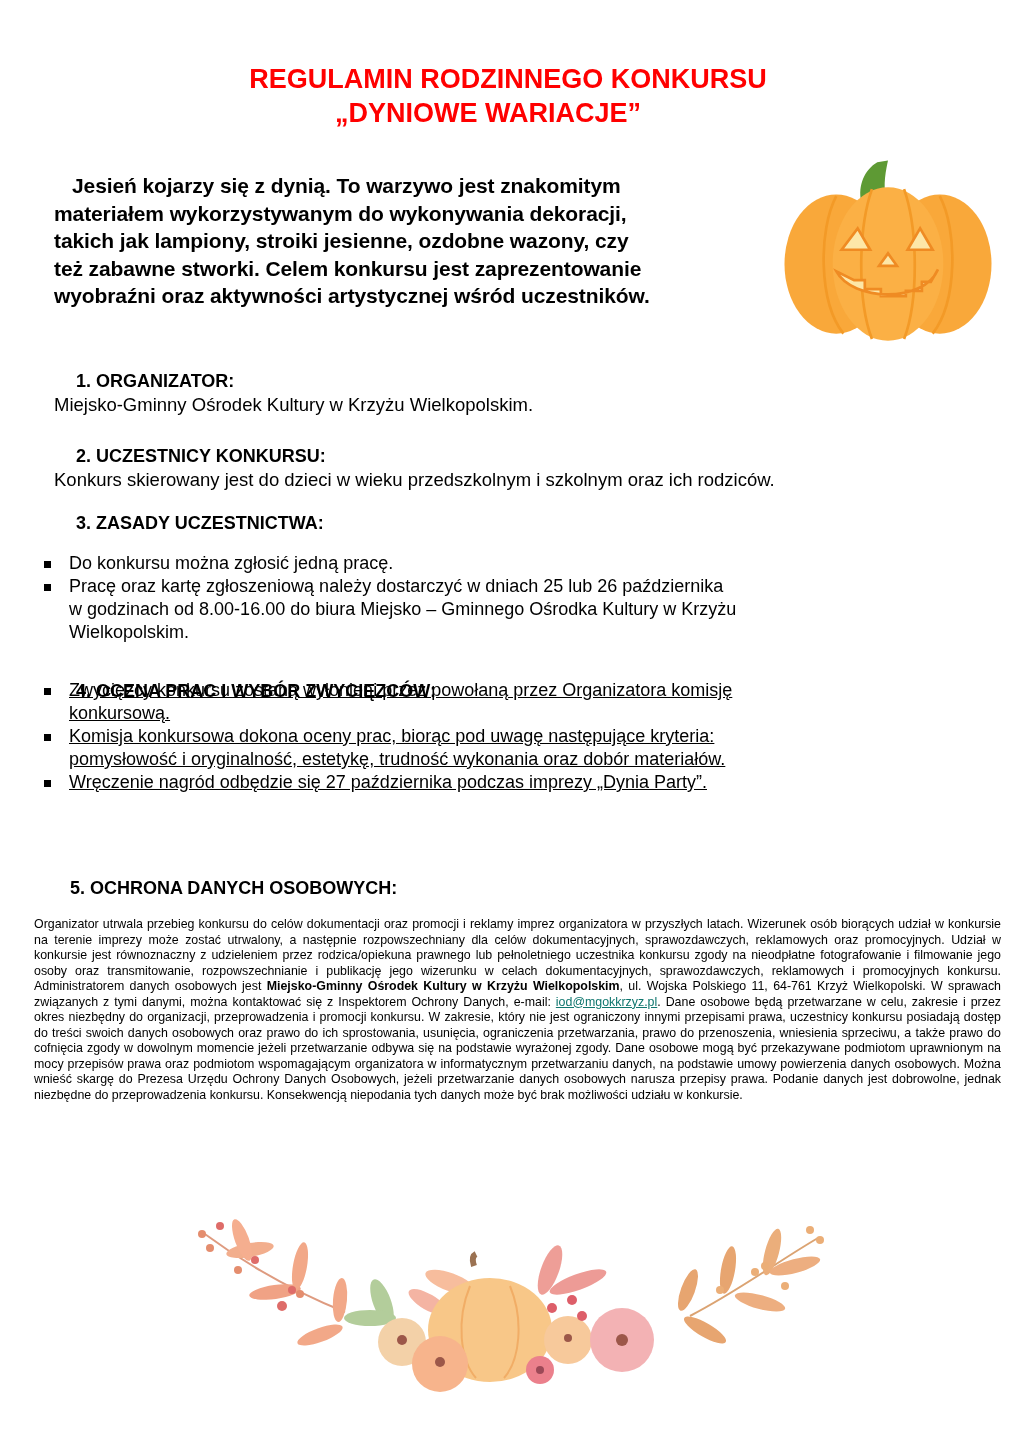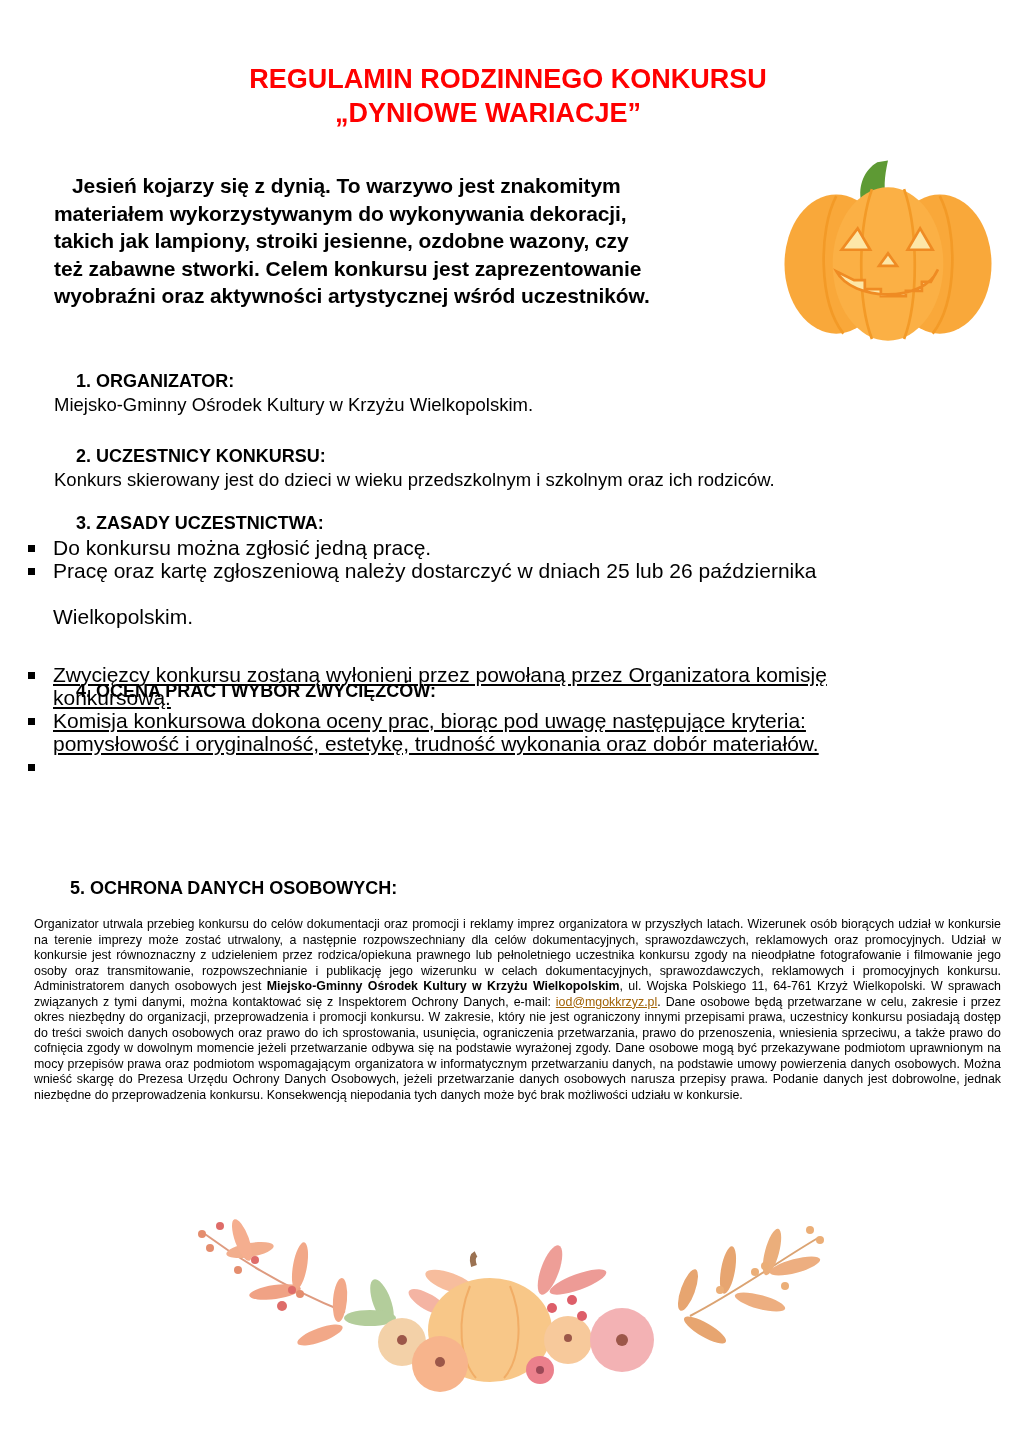--- a/index.html
+++ b/index.html
@@ -6,26 +6,26 @@
   body { width: 1024px; height: 1448px; position: relative; overflow: hidden; font-family: "Liberation Sans", sans-serif; color: #000; }
   .title { position: absolute; left: 0; width: 1024px; text-align: center; color: #ff0000; font-weight: bold; font-size: 27px; line-height: 34px; }
   .title.l1 { top: 62px; left: -4px; }
   .title.l2 { top: 96px; left: -24px; }
   .intro { position: absolute; left: 54px; top: 172px; width: 720px; font-weight: bold; font-size: 21px; line-height: 27.5px; letter-spacing: -0.1px; }
   .intro p { margin: 0; white-space: nowrap; }
   .intro p.first { text-indent: 18px; }
   .pumpkin { position: absolute; left: 772px; top: 148px; width: 232px; height: 200px; }
   .h { position: absolute; font-weight: bold; font-size: 18px; line-height: 22px; white-space: nowrap; }
   .body-text { position: absolute; font-size: 18.5px; line-height: 23px; white-space: nowrap; }
-  .bullets { position: absolute; left: 24px; margin: 0; padding: 0; list-style: none; font-size: 21px; line-height: 23px; }
+  .bullets { position: absolute; left: 24px; margin: 16px; padding: 0; list-style: none; font-size: 18px; line-height: 23px; }
   .bullets li { position: relative; padding-left: 29px; white-space: nowrap; }
   .bullets li .sq { position: absolute; left: 4px; top: 9px; width: 7px; height: 7px; background: #000; }
   .h5 { position: absolute; left: 70px; top: 877px; font-weight: bold; font-size: 18px; line-height: 22px; }
   .rodo { position: absolute; left: 34px; top: 917px; width: 967px; font-size: 12.4px; line-height: 15.5px; text-align: justify; }
-  .rodo a { color: #a16207; text-decoration: underline; }
+  .rodo a { color: #0f766e; text-decoration: underline; }
   .deco { position: absolute; left: 180px; top: 1190px; width: 660px; height: 258px; }
 </style>
 </head>
 <body>
 
 <div class="title l1">REGULAMIN RODZINNEGO KONKURSU</div>
 <div class="title l2">„DYNIOWE WARIACJE”</div>
 
 <div class="intro">
   <p class="first">Jesień kojarzy się z dynią. To warzywo jest znakomitym</p>
@@ -52,29 +52,29 @@
 
 <div class="h" style="left:76px; top:370px;">1.  ORGANIZATOR:</div>
 <div class="body-text" style="left:54px; top:393px;">Miejsko-Gminny Ośrodek Kultury w Krzyżu Wielkopolskim.</div>
 
 <div class="h" style="left:76px; top:445px;">2.  UCZESTNICY KONKURSU:</div>
 <div class="body-text" style="left:54px; top:468px;">Konkurs skierowany jest do dzieci w wieku przedszkolnym i szkolnym oraz ich rodziców.</div>
 
 <div class="h" style="left:76px; top:512px;">3.  ZASADY UCZESTNICTWA:</div>
 <ul class="bullets" style="top:536px;">
   <li><span class="sq"></span><span>Do konkursu można zgłosić jedną pracę.</span></li>
-  <li><span class="sq"></span><span>Pracę oraz kartę zgłoszeniową należy dostarczyć w dniach 25 lub 26 października</span><br><br><span>Wielkopolskim.</span></li>
+  <li><span class="sq"></span><span>Pracę oraz kartę zgłoszeniową należy dostarczyć w dniach 25 lub 26 października</span><br><span>w godzinach od 8.00-16.00 do biura  Miejsko – Gminnego  Ośrodka Kultury w Krzyżu</span><br><span>Wielkopolskim.</span></li>
 </ul>
 
 <div class="h" style="left:76px; top:680px;">4. OCENA PRAC I WYBÓR ZWYCIĘZCÓW:</div>
 <ul class="bullets" style="top:663px;text-decoration:underline;">
   <li><span class="sq"></span><span>Zwycięzcy konkursu zostaną wyłonieni przez powołaną przez Organizatora komisję</span><br><span>konkursową.</span></li>
   <li><span class="sq"></span><span>Komisja konkursowa dokona oceny prac, biorąc pod uwagę następujące kryteria:</span><br><span>pomysłowość i oryginalność, estetykę, trudność wykonania oraz dobór materiałów.</span></li>
   <li><span class="sq"></span></li>
-  <li><span class="sq"></span></li>
+  <li><span class="sq"></span><span>Wręczenie nagród odbędzie się 27 października podczas imprezy „Dynia Party”.</span></li>
 </ul>
 
 <div class="h5">5. OCHRONA DANYCH OSOBOWYCH:</div>
 <div class="rodo"><span>Organizator utrwala przebieg konkursu do celów dokumentacji oraz promocji i reklamy imprez organizatora w przyszłych latach. Wizerunek osób biorących udział w konkursie na terenie imprezy może zostać utrwalony, a następnie rozpowszechniany dla celów dokumentacyjnych, sprawozdawczych, reklamowych oraz promocyjnych. Udział w konkursie jest równoznaczny z udzieleniem przez rodzica/opiekuna prawnego lub pełnoletniego uczestnika konkursu zgody na nieodpłatne fotografowanie i filmowanie jego osoby oraz transmitowanie, rozpowszechnianie i publikację jego wizerunku w celach dokumentacyjnych, sprawozdawczych, reklamowych  i promocyjnych konkursu. Administratorem danych osobowych jest </span><b>Miejsko-Gminny Ośrodek Kultury w Krzyżu Wielkopolskim</b><span>, ul. Wojska Polskiego 11, 64-761 Krzyż Wielkopolski. W sprawach związanych z tymi danymi, można kontaktować się z Inspektorem Ochrony Danych, e-mail: </span><a>iod@mgokkrzyz.pl</a><span>. Dane osobowe będą przetwarzane w celu, zakresie i przez okres niezbędny do organizacji, przeprowadzenia i promocji konkursu. W zakresie, który nie jest ograniczony innymi przepisami prawa, uczestnicy konkursu posiadają dostęp do treści swoich danych osobowych oraz prawo do ich sprostowania, usunięcia, ograniczenia przetwarzania, prawo do przenoszenia, wniesienia sprzeciwu, a także prawo do cofnięcia zgody w dowolnym momencie jeżeli przetwarzanie odbywa się na podstawie wyrażonej zgody. Dane osobowe mogą być przekazywane podmiotom uprawnionym na mocy przepisów prawa oraz podmiotom wspomagającym organizatora w informatycznym przetwarzaniu danych, na podstawie umowy powierzenia danych osobowych. Można wnieść skargę do Prezesa Urzędu Ochrony Danych Osobowych, jeżeli przetwarzanie danych osobowych narusza przepisy prawa. Podanie danych jest dobrowolne, jednak niezbędne do przeprowadzenia konkursu. Konsekwencją niepodania tych danych może być brak możliwości udziału w konkursie.</span></div>
 
 <svg class="deco" viewBox="0 0 660 258">
   <g opacity="0.85">
     <path d="M22 42 C60 70 110 100 165 122" fill="none" stroke="#d98a6a" stroke-width="2"></path>
     <ellipse cx="70" cy="60" rx="24" ry="7" fill="#f0a07a" transform="rotate(-10 70 60)"></ellipse>
     <ellipse cx="62" cy="50" rx="7" ry="22" fill="#f4a07c" transform="rotate(-20 62 50)"></ellipse>

